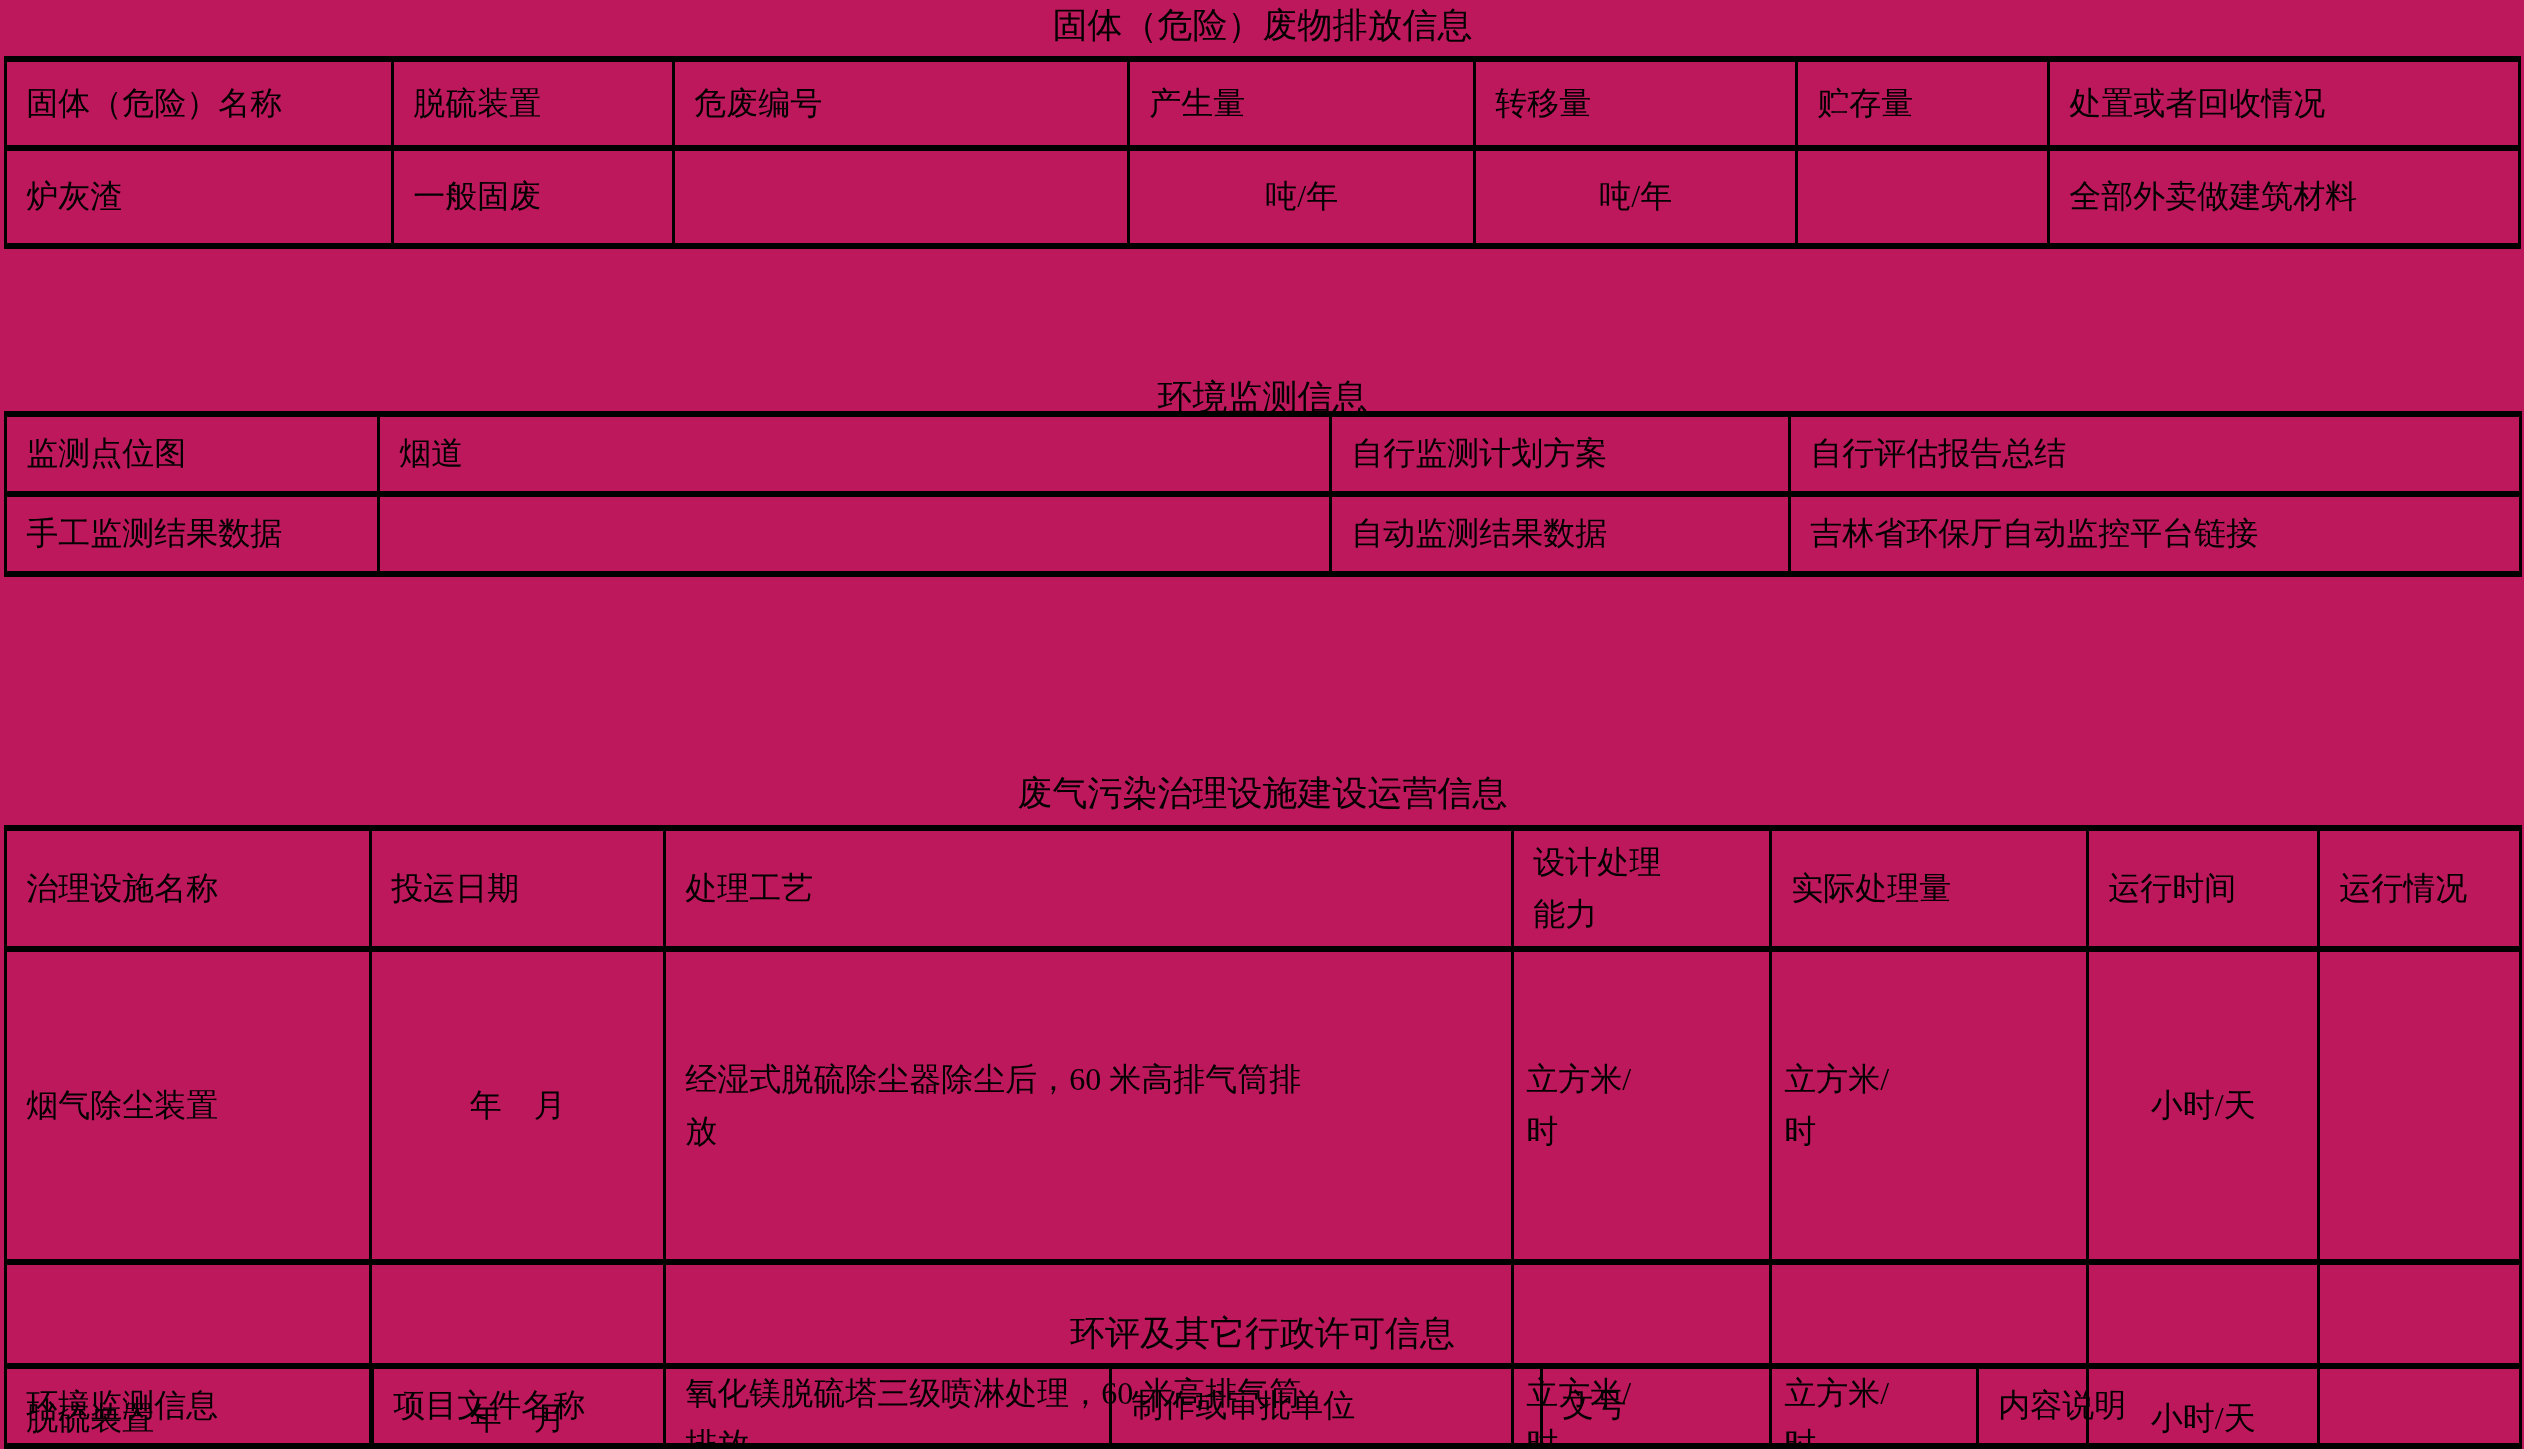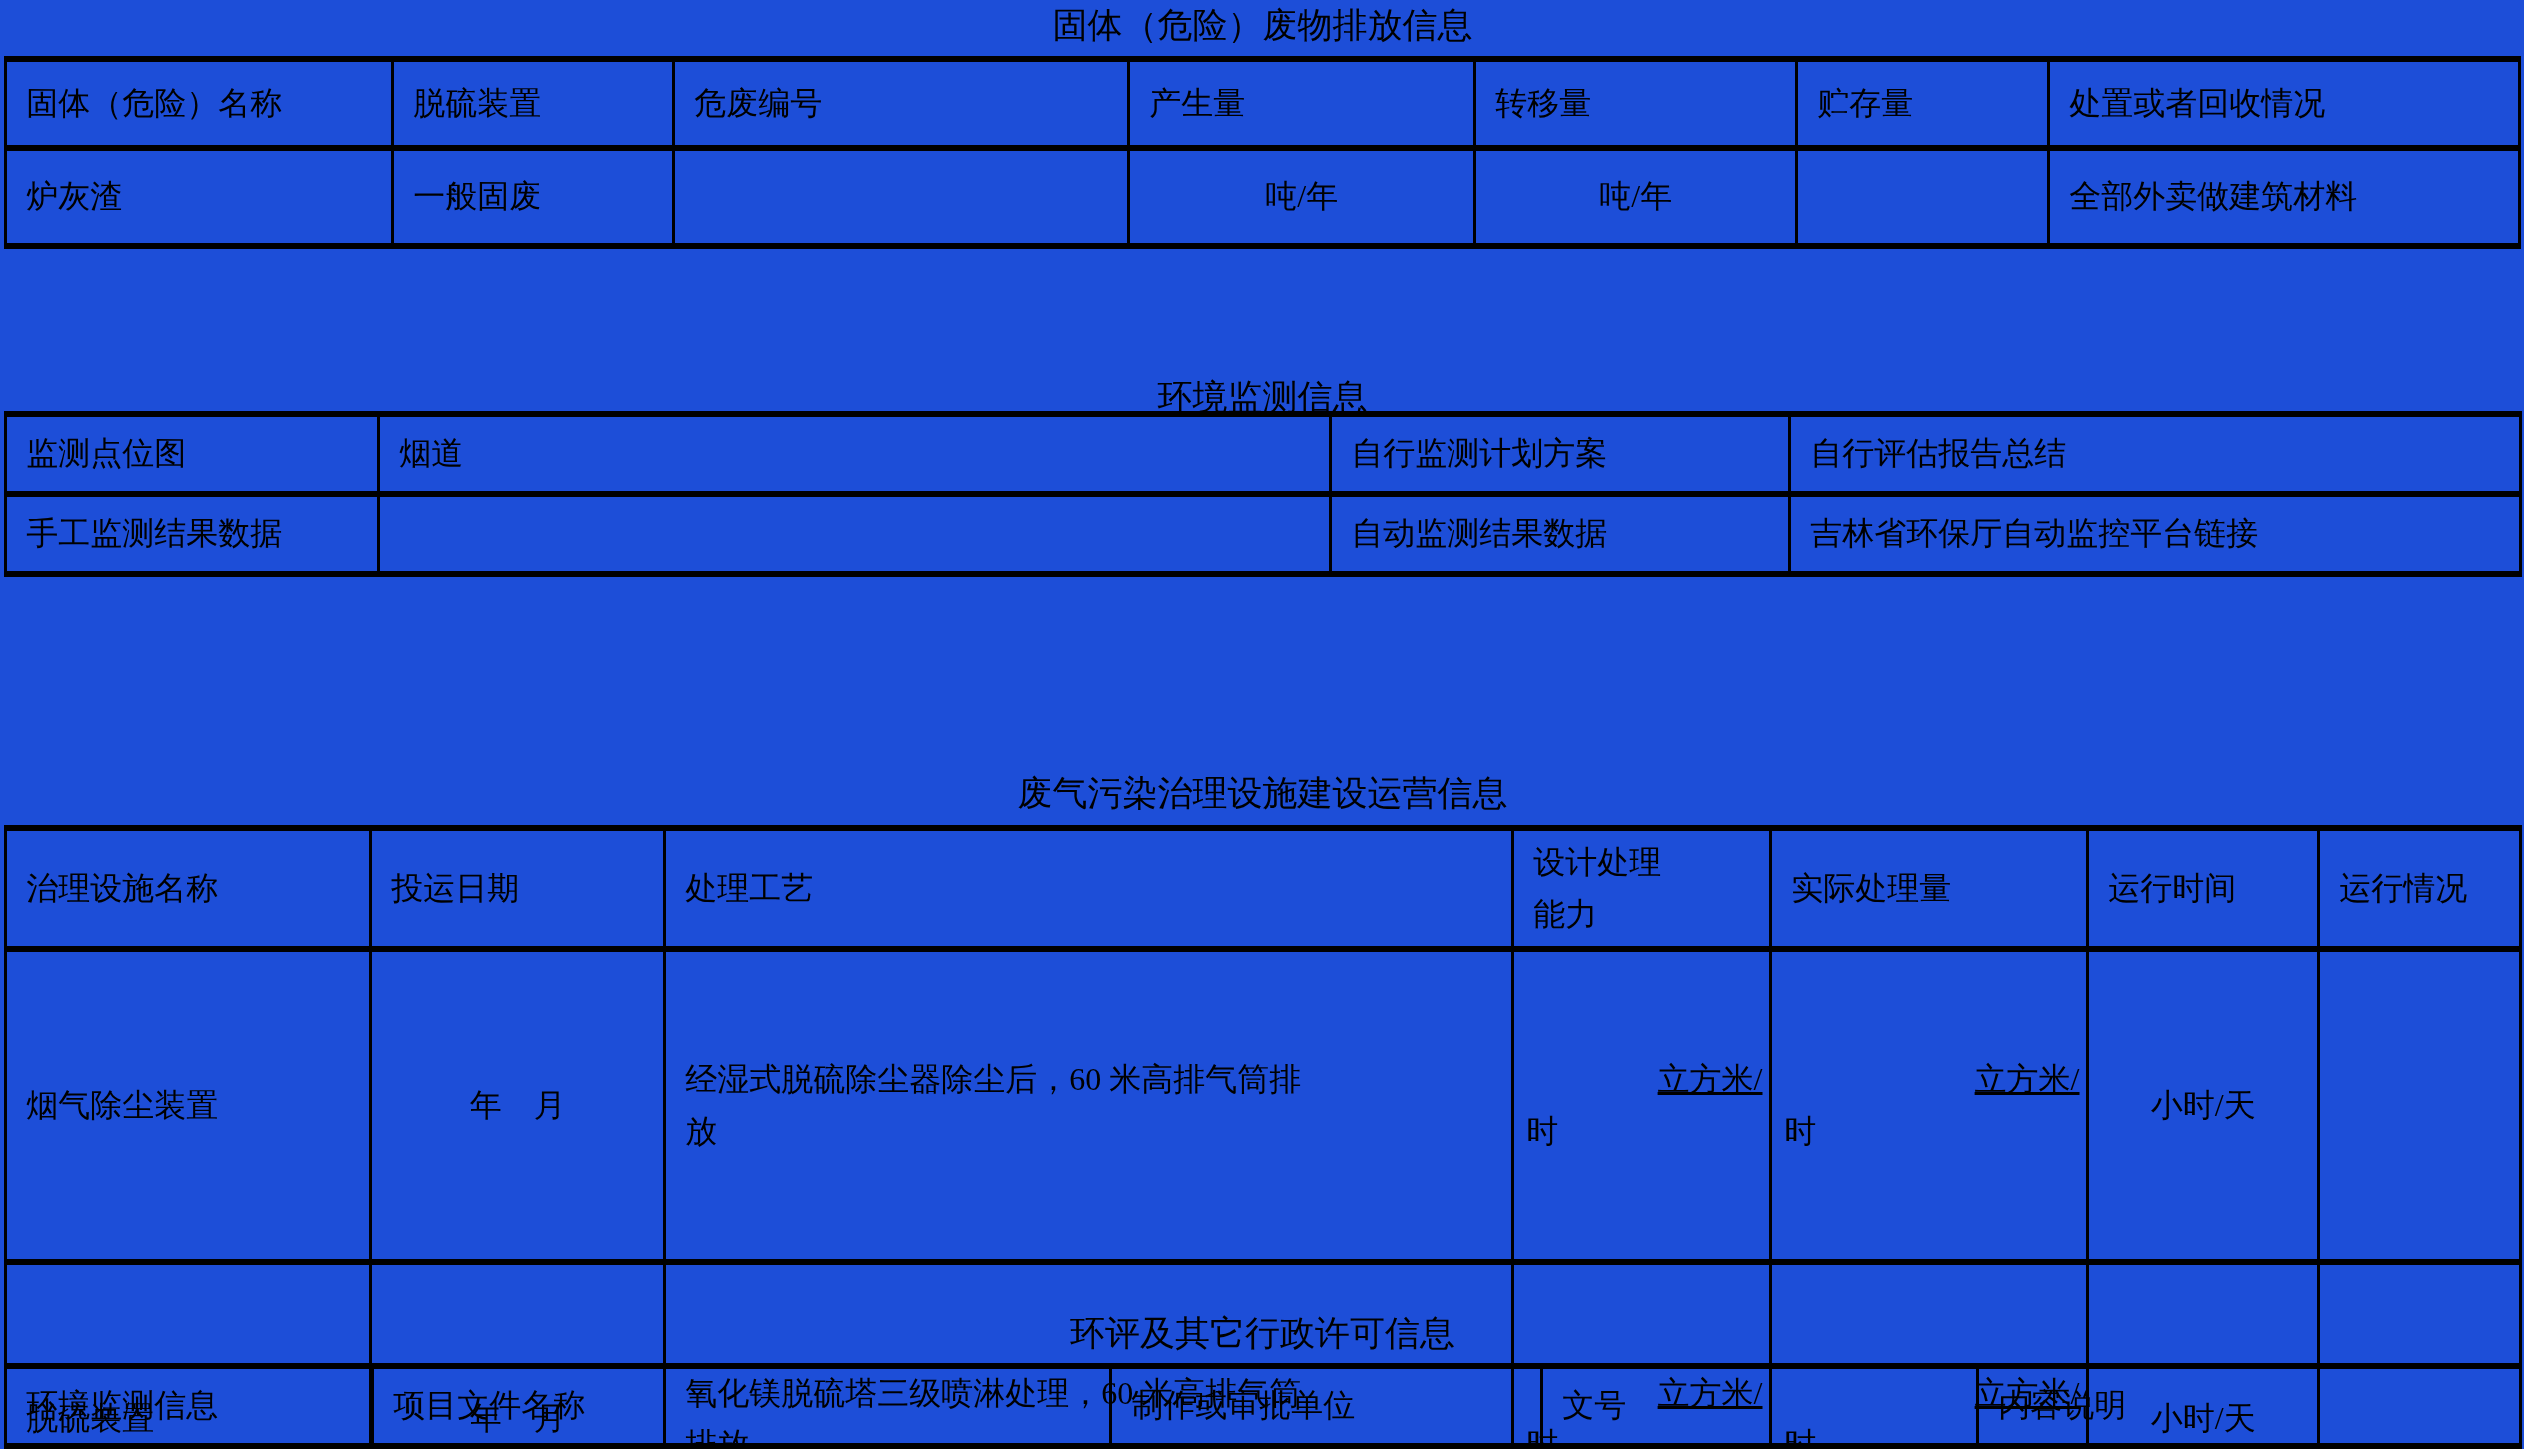--- a/index.html
+++ b/index.html
@@ -1,19 +1,19 @@
 <!DOCTYPE html>
 <html style="font-size:13.6px"><head>
 <meta charset="utf-8">
 <style>
   html,body { margin:0; padding:0; background:#ffffff; }
   .page {
     position:relative;
     width:2525px; height:1450px;
-    background:#1d4ed8;
+    background:#be185d;
     color:#000000;
     font-family:"Liberation Serif","DejaVu Serif",serif;
     overflow:hidden;
   }
   .sec-title {
     position:absolute; left:0; width:2525px;
     text-align:center;
     font-size:35px; line-height:41px;
     white-space:pre;
   }
@@ -24,21 +24,21 @@
     border-top-width:6px; border-bottom-width:6px;
     vertical-align:middle;
     font-size:32px; line-height:1.6;
     padding:0 19px 0 19px;
     white-space:pre-wrap;
     overflow:hidden;
   }
   .tc { text-align:center; padding-left:5.1px !important; padding-right:5.1px !important;font-family:Liberation Serif, serif; }
   .proc { padding-right:6.8px !important; }
   .cap { display:flex; flex-direction:column; width:100%; }
-  .cap-top { display:block; text-align:right;text-decoration:underline; }
+  .cap-top { display:block; text-align:left; }
   .cap-bot { display:block; text-align:left; }
   .capcell { padding:0 6.8px 0 12px !important; }
   #t1 { top:56px; }
   #t2 { top:411px; }
   #t3 { top:825px; }
   #t4 { top:1363px; }
   #title1 { top:5.1px; }
   #title2 { top:377px; }
   #title3 { top:773px; }
   #title4 { top:1313px; }

